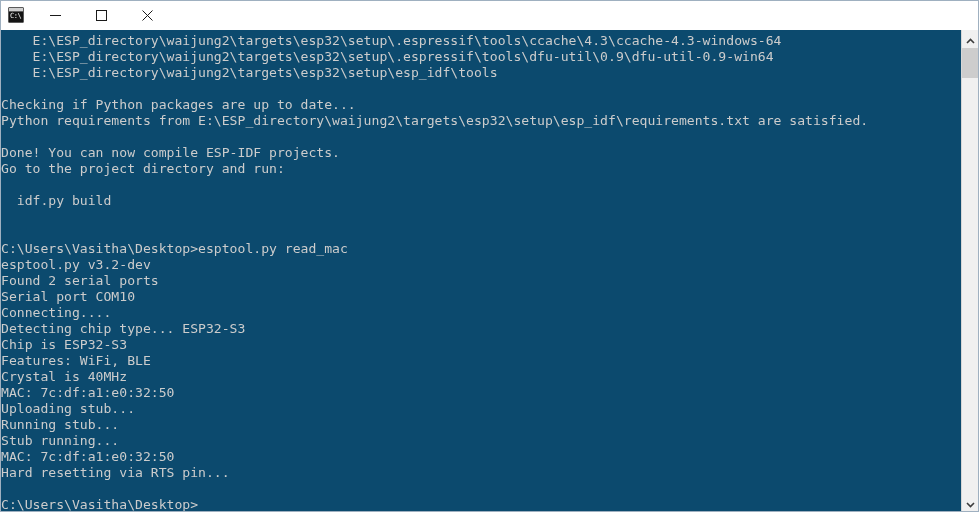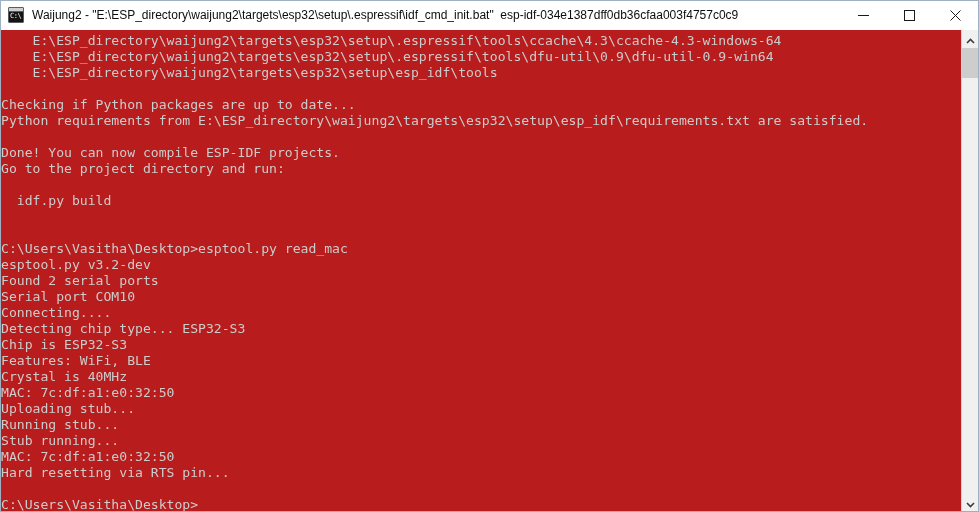--- a/index.html
+++ b/index.html
@@ -111,21 +111,21 @@
   .term-wrap {
     position: relative;
     flex: 1 1 auto;
     display: flex;
     background: #0c0c0c;
     overflow: hidden;
   }
 
   .terminal {
     flex: 1 1 auto;
-    background: #b91c1c;
+    background: #0c4a6e;
     color: #cccccc;
     font-family: "DejaVu Sans Mono", monospace;
     font-size: 13.1px;
     line-height: 16px;
     white-space: pre;
     overflow: hidden;
     padding: 3px 0 0 0;
     box-sizing: border-box;
     letter-spacing: 0px;
     -webkit-font-smoothing: none;
@@ -176,21 +176,20 @@
 <div class="window">
 
   <div class="titlebar">
 
     <div class="title-icon">
       <div class="ic-bar"></div>
       <div class="ic-body"></div>
       <div class="ic-text">C:\</div>
     </div>
 
-    <div class="title-text">Waijung2 - "E:\ESP_directory\waijung2\targets\esp32\setup\.espressif\idf_cmd_init.bat"  esp-idf-034e1387dff0db36cfaa003f4757c0c9</div>
 
     <div class="win-controls">
 
       <button class="win-btn minimize" title="Minimize">
         <span>
           <svg width="11" height="11" viewBox="0 0 11 11">
             <rect x="0" y="5" width="11" height="1" fill="#1a1a1a"></rect>
           </svg>
         </span>
       </button>

